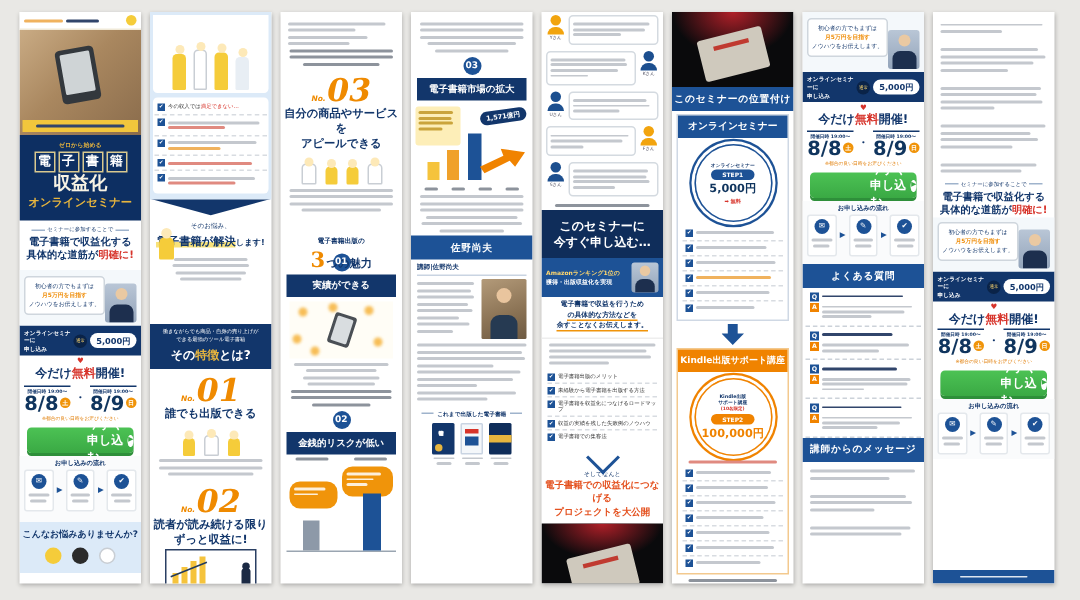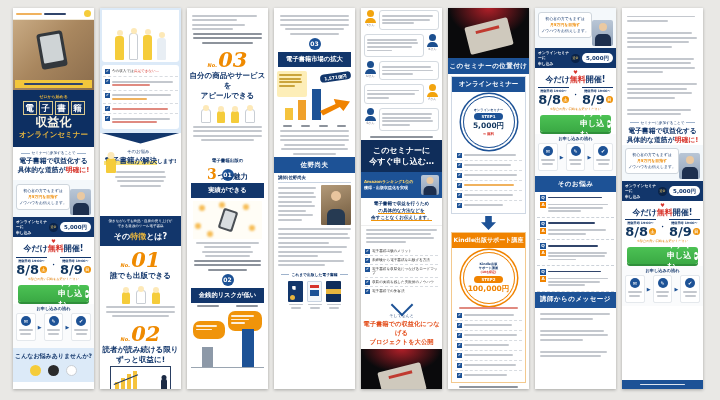--- a/index.html
+++ b/index.html
@@ -813,21 +813,21 @@
             <i class="ln" style="width:70%"></i>
           </div>
         <span class="sarr">▶</span>
         <div class="step">
             <div class="scirc">✔</div>
             <i class="ln"></i>
             <i class="ln" style="width:70%"></i>
           </div>
       </div>
     </div>
-    <div class="bar">そのお悩み</div>
+    <div class="bar">よくある質問</div>
     <div class="qa">
       <div class="qrow">
           <i class="qsq qQ">Q</i>
           <span class="qtxt">
             <i class="ln lnN" style="width:86%"></i>
           </span>
         </div>
       <div class="qrow">
           <i class="qsq qA">A</i>
           <span class="qtxt">

